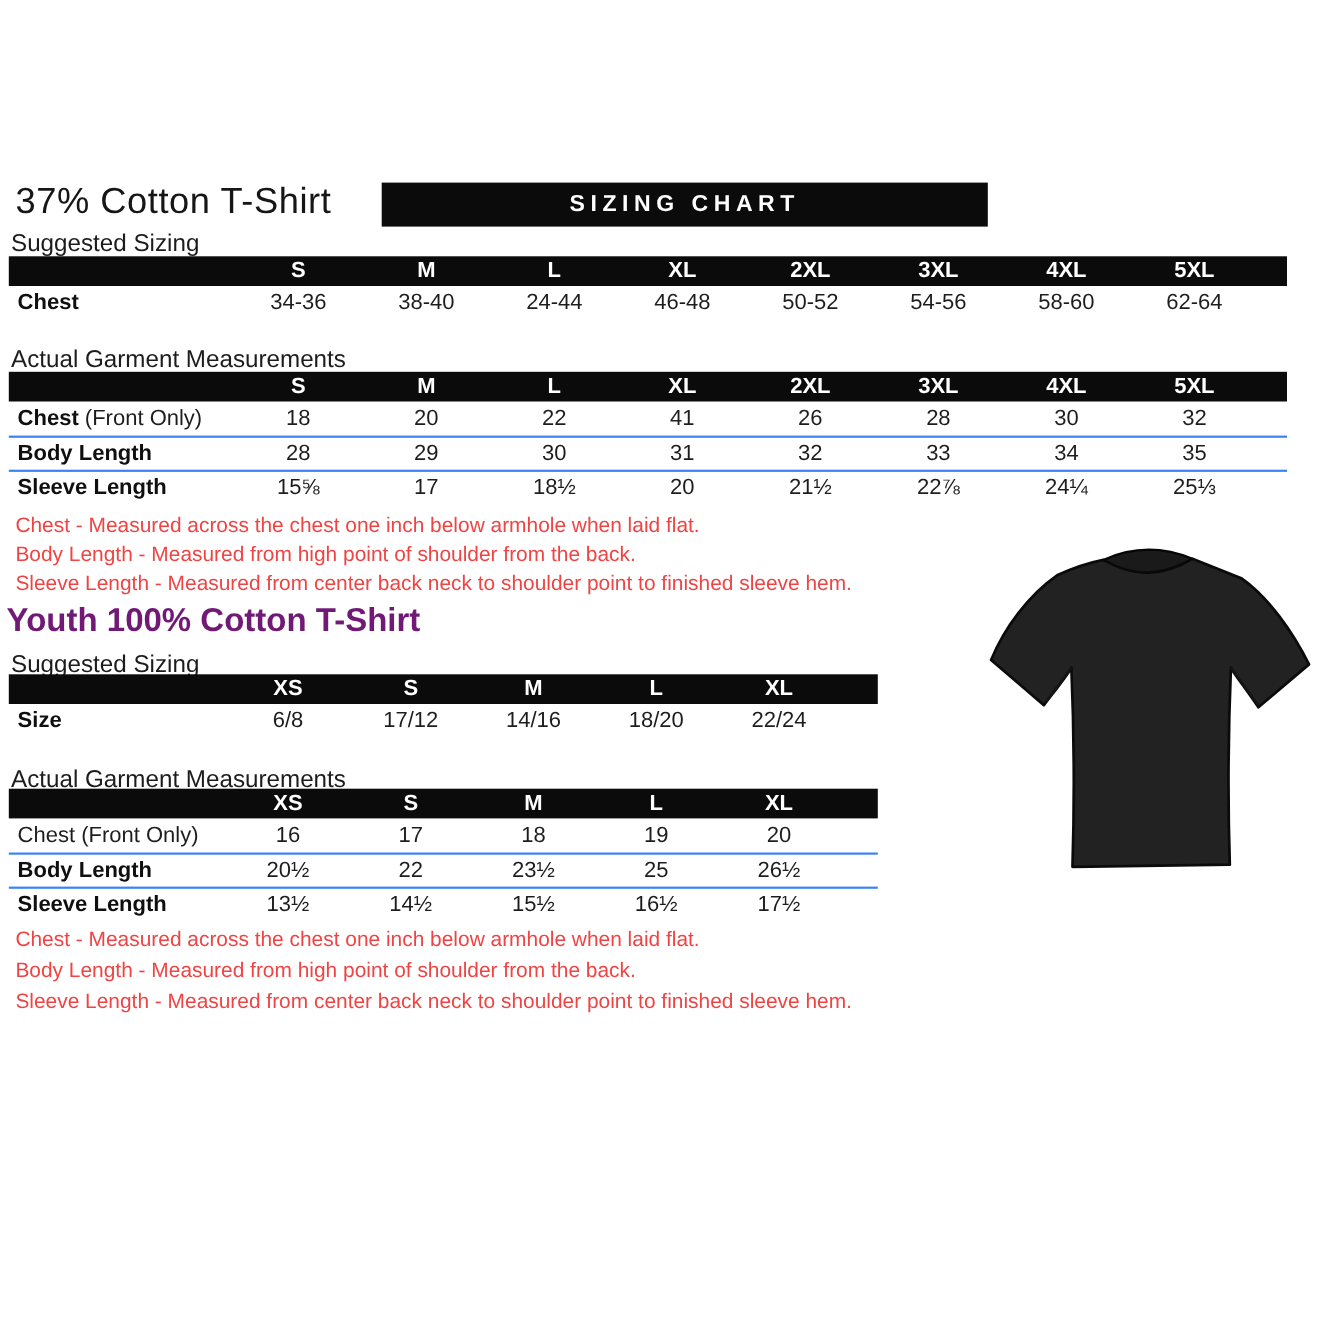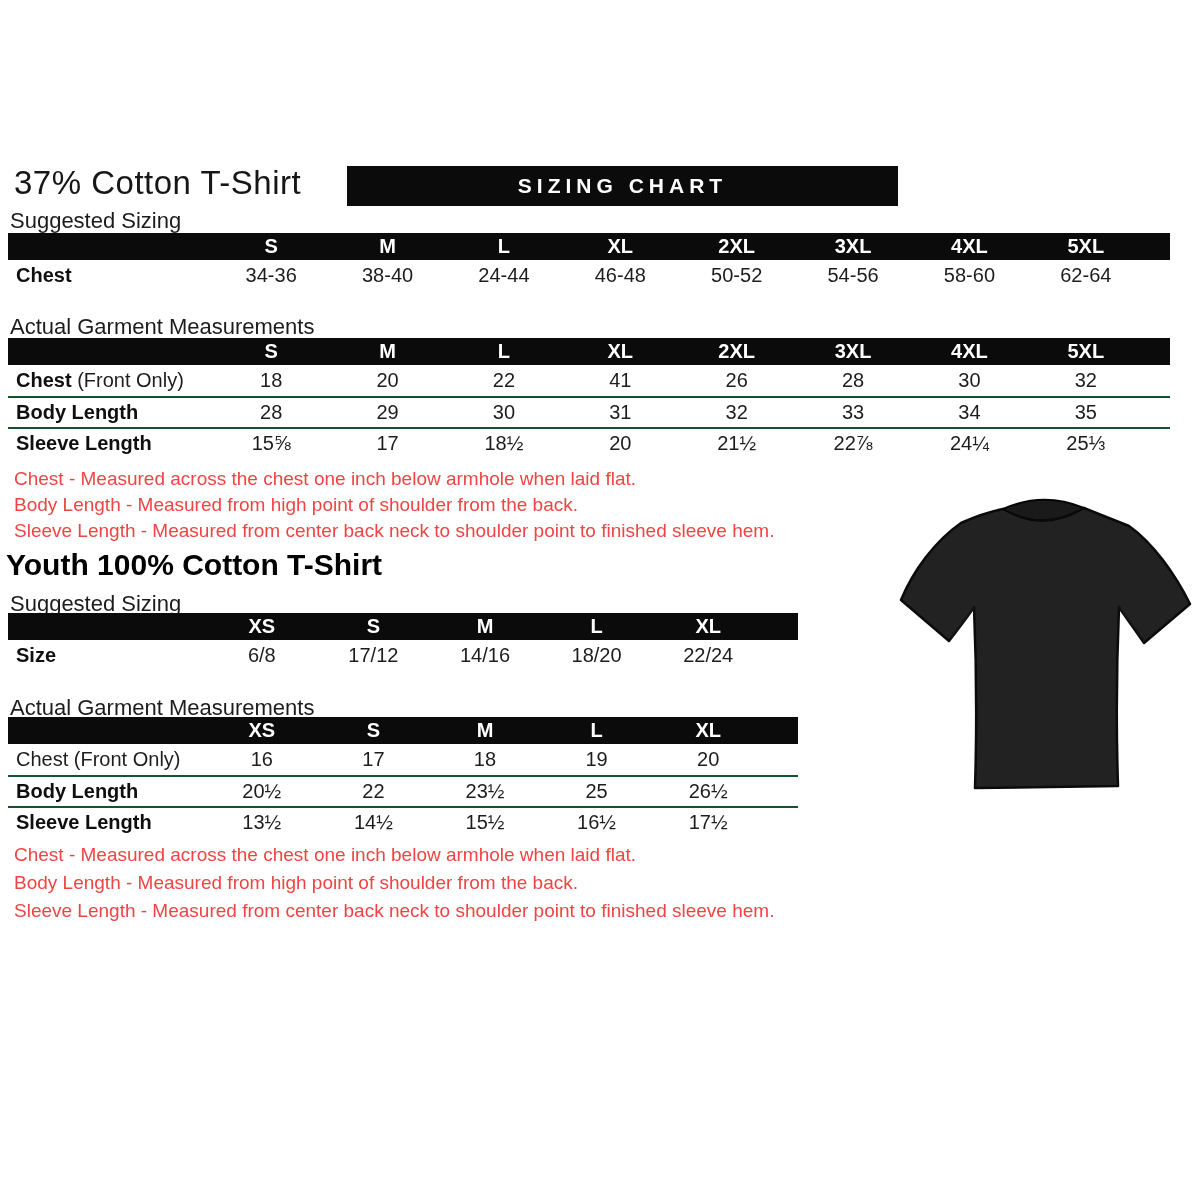--- a/index.html
+++ b/index.html
@@ -15,21 +15,21 @@
   .banner {
     left:347px; top:166px; width:551px; height:40px; background:#0b0b0b;
     display:flex; align-items:center; justify-content:center;
   }
   .banner span { color:#ffffff; font-size:21px; font-weight:700; letter-spacing:5px; }
 
   
   .section-label { font-size:22px; color:#1c1c1c; left:10px; }
   .lbl-adult-sug   { top:208px; }
   .lbl-adult-act   { top:314px; }
-  .youth-title     { left:6px;  top:548px; font-size:30px; font-weight:700; color:#000000; }
+  .youth-title     { left:6px;  top:548px; font-size:30px; font-weight:700; color:#701a75; }
   .lbl-youth-sug   { top:591px; }
   .lbl-youth-act   { top:695px; }
 
   
   .table { left:8px; }
   .adult-w { width:1162px; }
   .youth-w { width:790px; }
   .t-head {
     display:flex; align-items:center; background:#0b0b0b; color:#fff;
     font-weight:700; font-size:20px; box-sizing:border-box;
@@ -40,21 +40,21 @@
   }
   .adult-w .t-head, .adult-w .t-row { padding-right:26px; }
   .youth-w .t-head, .youth-w .t-row { padding-right:34px; }
   .adult-w .lbl { width:205px; }
   .youth-w .lbl { width:198px; }
   .lbl { padding-left:8px; box-sizing:border-box; flex-shrink:0; }
   .cell { flex:1; text-align:center; }
   .t-head { height:27px; }
   .t-row  { height:30px; }
   .t-row.h29 { height:31px; }
-  .sep { border-top:2px solid #14532d; }
+  .sep { border-top:2px solid #3b82f6; }
   .b { font-weight:700; color:#0f0f0f; }
   .reg { font-weight:400; }
 
   #adult-suggested { top:233px; }
   #adult-actual    { top:338px; }
   #youth-suggested { top:613px; }
   #youth-actual    { top:717px; }
 
   
   .notes { left:14px; font-size:19px; color:#ef4444; }

